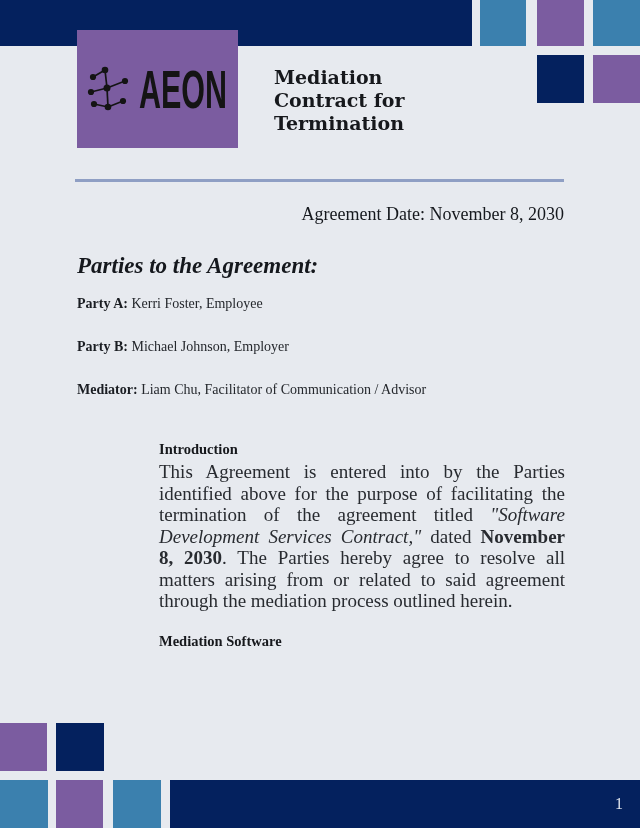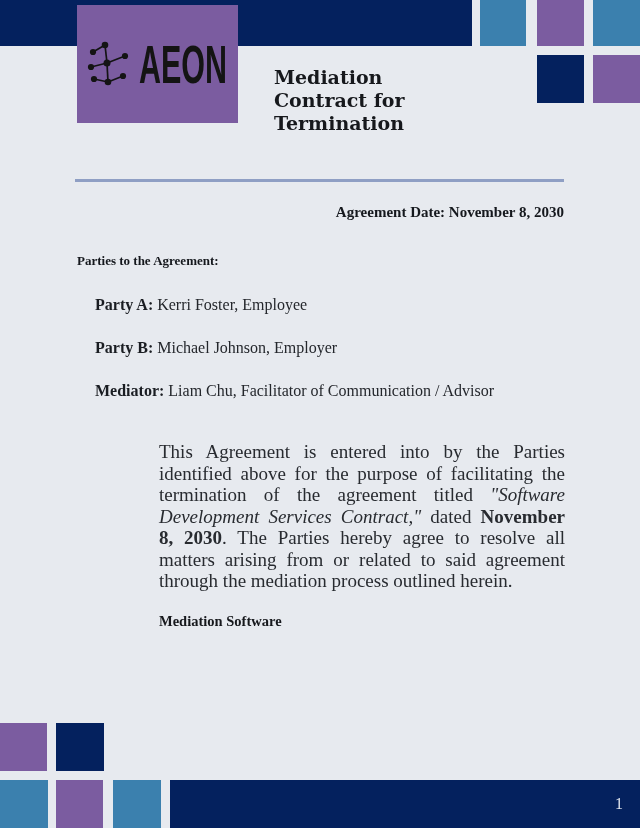--- a/index.html
+++ b/index.html
@@ -13,43 +13,43 @@
 
   
   .top-bar   { left:0; top:0; width:472px; height:46px; background:#04215e; }
   .sq        { position:absolute; }
   .sq.navy   { background:#04215e; }
   .sq.blue   { background:#3b80ae; }
   .sq.purple { background:#7b5ca0; }
 
   
   .logo-block {
-    left:77px; top:5px; width:161px; height:118px; background:#7b5ca0;
+    left:77px; top:30px; width:161px; height:118px; background:#7b5ca0;
     display:flex; align-items:center; justify-content:center;
   }
 
   
   .doc-title {
     left:274px; top:66px; width:178px;
     font-family:"DejaVu Serif", serif;
     font-size:19px; line-height:23px; font-weight:bold; color:#16181c;
   }
 
   .divider { left:75px; top:179px; width:489px; height:3px; background:#8f9fc4; }
 
   .agreement-date {
     top:204px; right:76px;
-    font-size:15px; font-weight:bold; color:#15181d;
+    font-size:18px; font-weight:normal; color:#15181d;
   }
 
   .parties-heading {
     left:77px; top:253px;
-    font-size:13px; font-weight:bold; color:#15181d;
+    font-size:23px; font-weight:bold; color:#15181d;font-style:italic;
   }
-  .party-row { left:95px; font-size:16px; color:#24272c; }
+  .party-row { left:77px; font-size:14px; color:#24272c; }
   .party-row b { color:#1a1d22; }
 
   .body-block { left:159px; top:441px; width:406px; }
   .body-block h3 {
     font-size:14.5px; font-weight:bold; color:#16181c; margin:0 0 3px 0;
   }
   .body-block h3.second { margin-top:21px; }
   .body-block p {
     font-size:19px; line-height:21.5px; text-align:justify;
     color:#282b30; margin:0;
@@ -116,20 +116,21 @@
     <b>Party A:</b><span> Kerri Foster, Employee</span>
   </div>
   <div class="abs party-row" style="top:382px;">
     <b>Mediator:</b><span> Liam Chu, Facilitator of Communication / Advisor</span>
   </div>
   <div class="abs party-row" style="top:339px;">
     <b>Party B:</b><span> Michael Johnson, Employer</span>
   </div>
 
   <div class="abs body-block">
+    <h3>Introduction</h3>
     <p><span>This Agreement is entered into by the Parties identified above for the purpose of facilitating the termination of the agreement titled </span><em>"Software Development Services Contract,"</em><span> dated </span><strong>November 8, 2030</strong><span>. The Parties hereby agree to resolve all matters arising from or related to said agreement through the mediation process outlined herein.</span></p>
 
     <h3 class="second">Mediation Software</h3>
   </div>
 
   <div class="sq purple" style="left:0;     top:723px; width:47px; height:48px;"></div>
   <div class="sq navy" style="left:56px;  top:723px; width:48px; height:48px;"></div>
   <div class="sq blue" style="left:0;     top:780px; width:48px; height:48px;"></div>
   <div class="sq purple" style="left:56px;  top:780px; width:47px; height:48px;"></div>
   <div class="sq blue" style="left:113px; top:780px; width:48px; height:48px;"></div>

